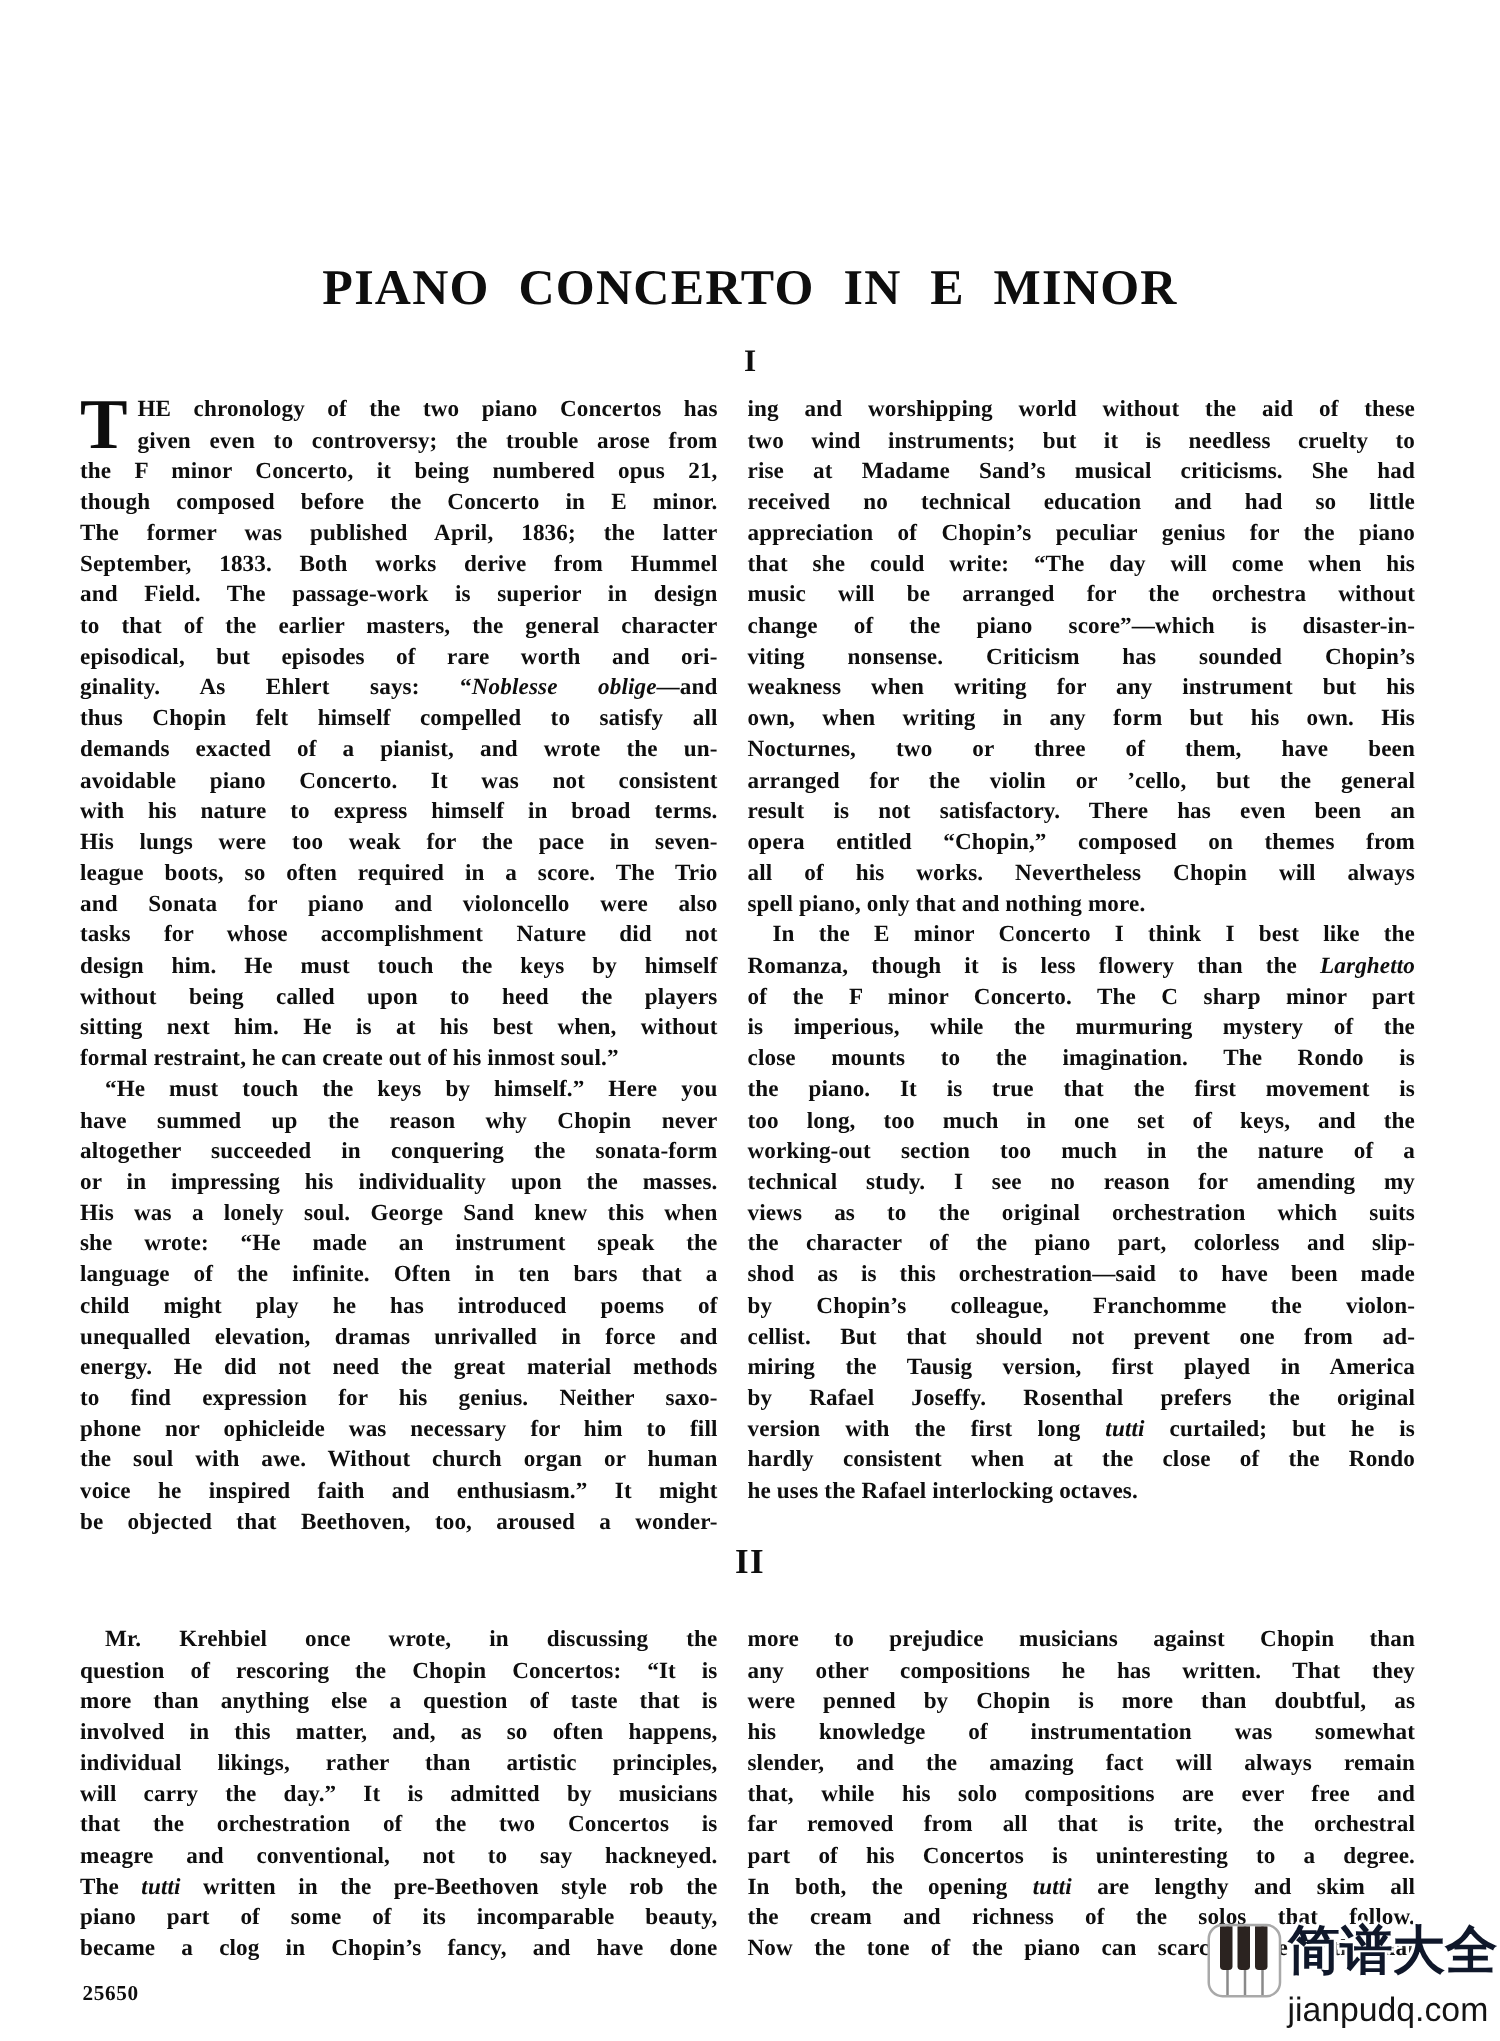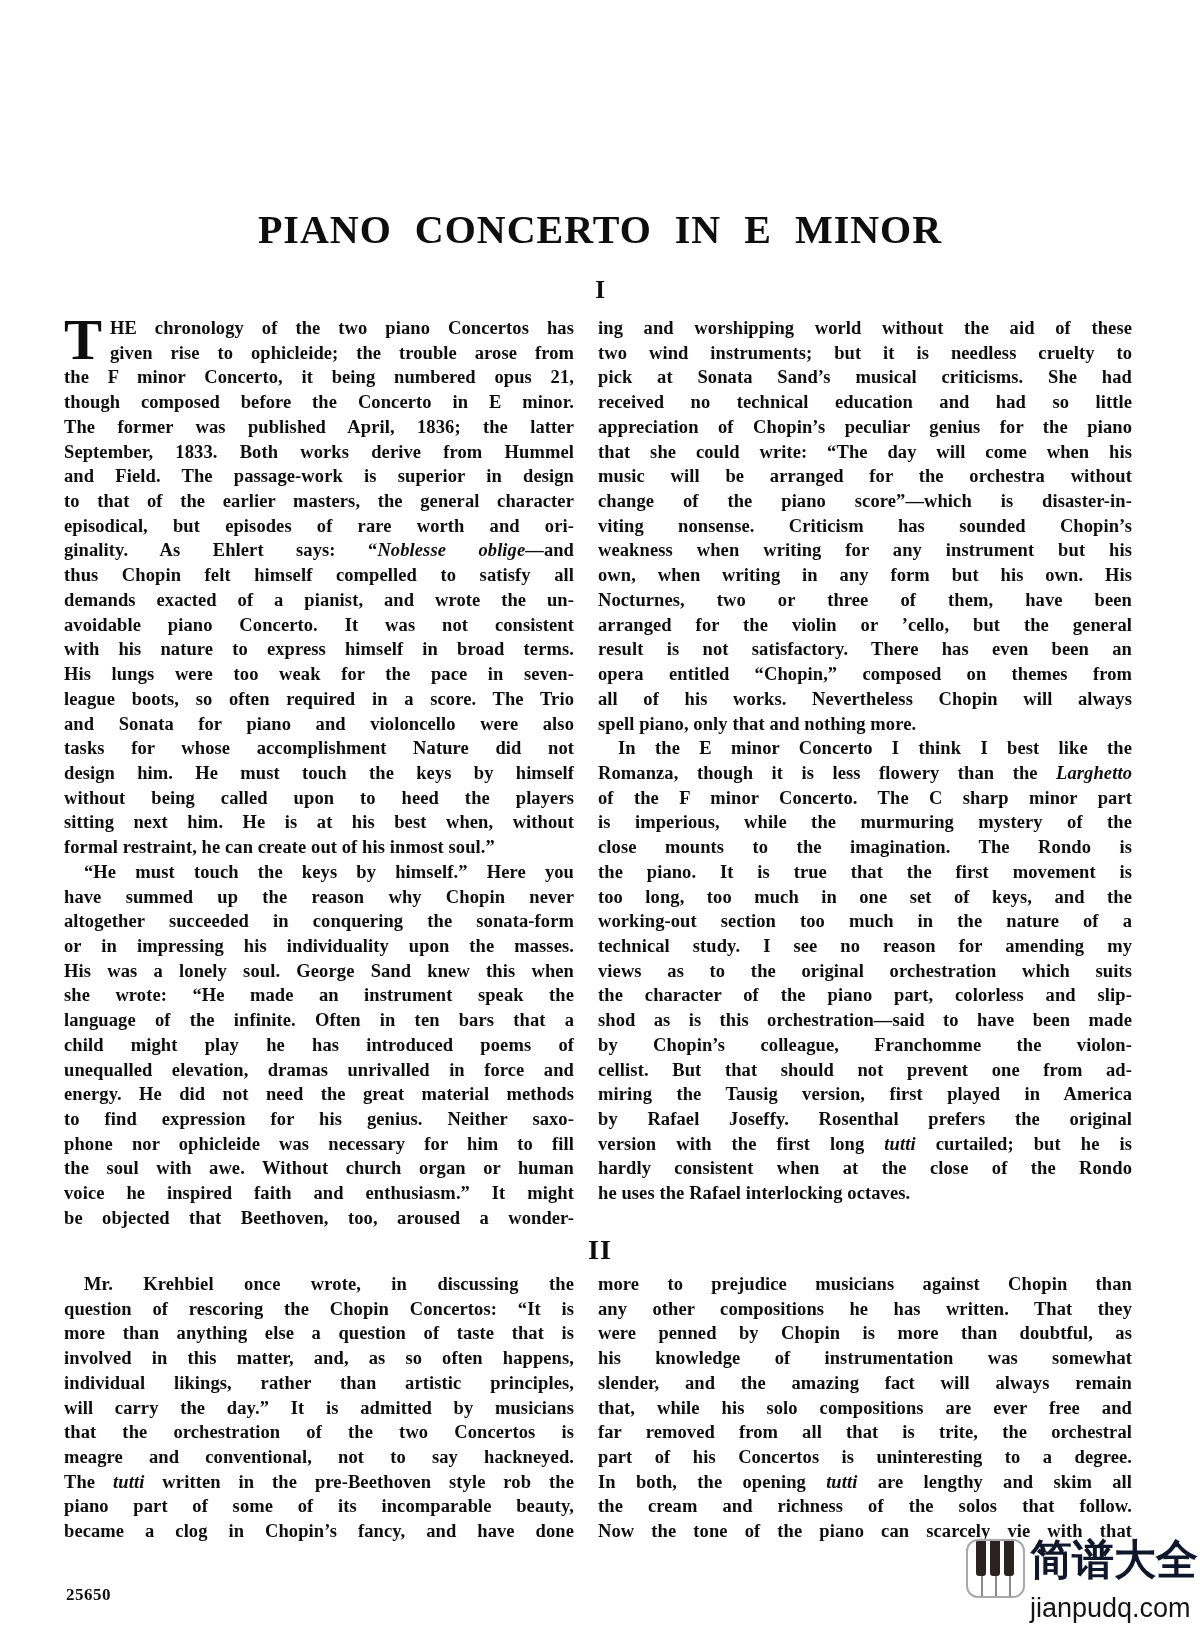--- a/index.html
+++ b/index.html
@@ -22,21 +22,21 @@
     position:absolute;left:0;width:100%;
     text-align:center;font-weight:700;
   }
   .sec-heading.h1{top:276px;font-size:25px;}
   .sec-heading.h2{top:1234px;font-size:28px;letter-spacing:1px;}
   .columns{
     position:absolute;left:64px;width:1068px;
     display:flex;gap:24px;
   }
   .columns.c1{top:316px;}
-  .columns.c2{top:1272px;justify-content:flex-end;}
+  .columns.c2{top:1300px;justify-content:flex-end;}
   .col{position:relative;flex:0 0 510px;}
   .col.right{flex:1 1 auto;}
   .tl{
     font-size:18.5px;font-weight:700;
     line-height:24.72px;height:24.72px;
     text-align:justify;text-align-last:justify;
     letter-spacing:0.1px;
     overflow:visible;white-space:normal;
   }
   .tl.end{text-align-last:left;}
@@ -98,21 +98,21 @@
 
   <div class="title">PIANO CONCERTO IN E MINOR</div>
 
   <div class="sec-heading h1">I</div>
 
   <div class="columns c1">
     <div class="col left">
       <span class="dropcap">T</span>
       <div>
           <div class="tl pad">HE chronology of the two piano Concertos has</div>
-          <div class="tl pad">given rise to ophicleide; the trouble arose from</div>
+          <div class="tl pad">given even to controversy; the trouble arose from</div>
           <div class="tl">the F minor Concerto, it being numbered opus 21,</div>
           <div class="tl">though composed before the Concerto in E minor.</div>
           <div class="tl">The former was published April, 1836; the latter</div>
           <div class="tl">September, 1833. Both works derive from Hummel</div>
           <div class="tl">and Field. The passage-work is superior in design</div>
           <div class="tl">to that of the earlier masters, the general character</div>
           <div class="tl">episodical, but episodes of rare worth and ori-</div>
           <div class="tl">ginality. As Ehlert says: “<i>Noblesse oblige</i>—and</div>
           <div class="tl">thus Chopin felt himself compelled to satisfy all</div>
           <div class="tl">demands exacted of a pianist, and wrote the un-</div>
@@ -140,21 +140,21 @@
           <div class="tl">phone nor ophicleide was necessary for him to fill</div>
           <div class="tl">the soul with awe. Without church organ or human</div>
           <div class="tl">voice he inspired faith and enthusiasm.” It might</div>
           <div class="tl">be objected that Beethoven, too, aroused a wonder-</div>
         </div>
     </div>
     <div class="col right">
       <div>
           <div class="tl">ing and worshipping world without the aid of these</div>
           <div class="tl">two wind instruments; but it is needless cruelty to</div>
-          <div class="tl">pick at Sonata Sand’s musical criticisms. She had</div>
+          <div class="tl">rise at Madame Sand’s musical criticisms. She had</div>
           <div class="tl">received no technical education and had so little</div>
           <div class="tl">appreciation of Chopin’s peculiar genius for the piano</div>
           <div class="tl">that she could write: “The day will come when his</div>
           <div class="tl">music will be arranged for the orchestra without</div>
           <div class="tl">change of the piano score”—which is disaster-in-</div>
           <div class="tl">viting nonsense. Criticism has sounded Chopin’s</div>
           <div class="tl">weakness when writing for any instrument but his</div>
           <div class="tl">own, when writing in any form but his own. His</div>
           <div class="tl">Nocturnes, two or three of them, have been</div>
           <div class="tl">arranged for the violin or ’cello, but the general</div>

